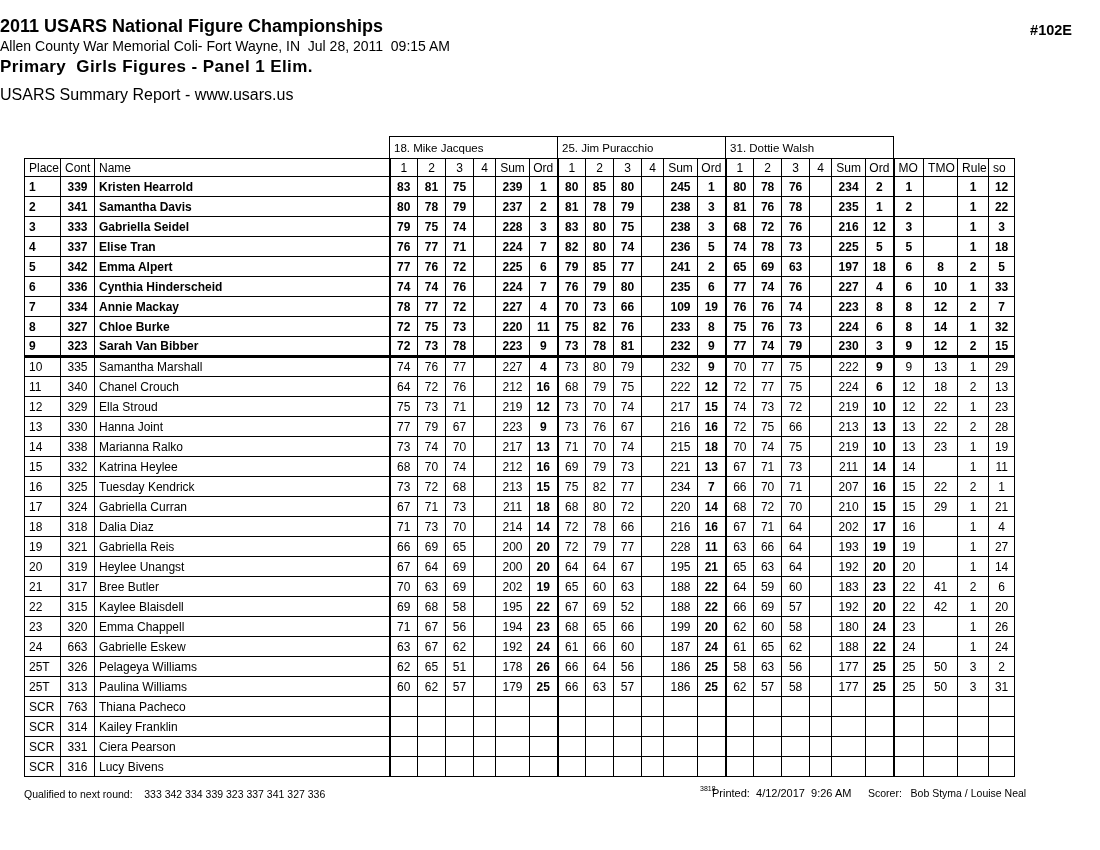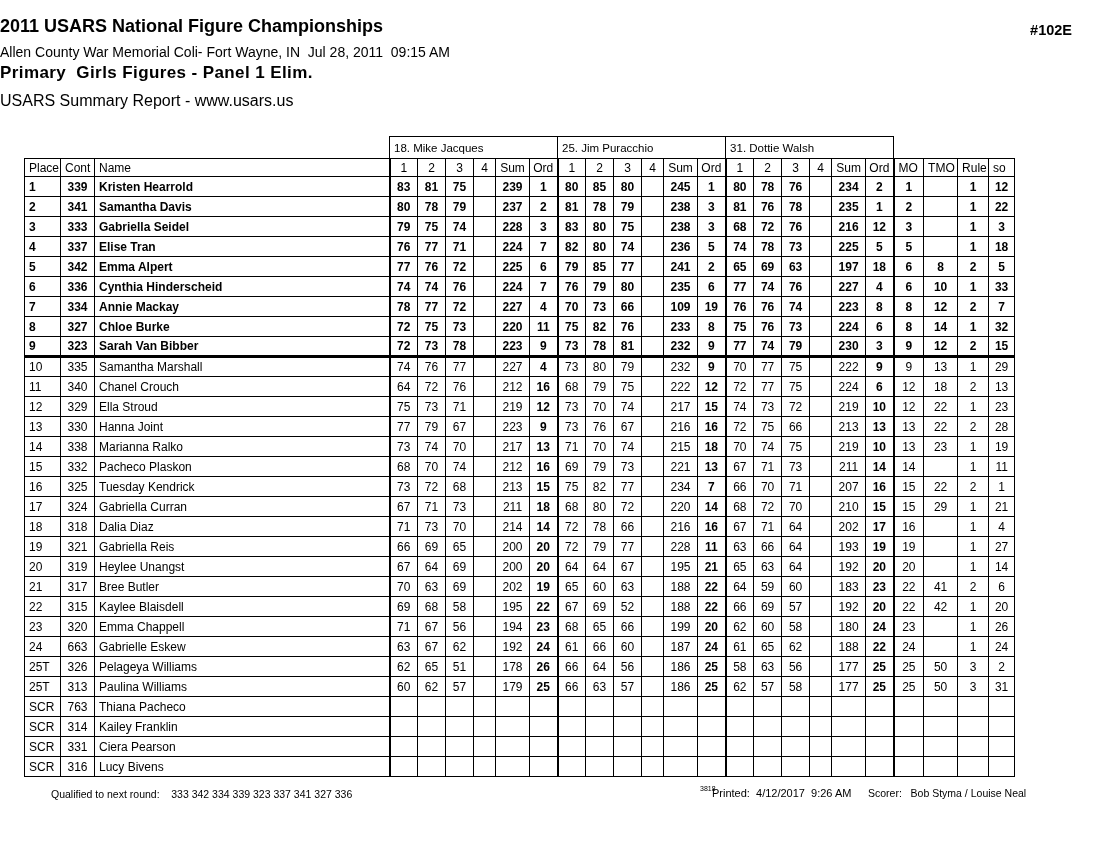--- a/index.html
+++ b/index.html
@@ -6,42 +6,42 @@
   body { background:#ffffff; }
   .page {
     position:relative; width:1100px; height:850px; background:#ffffff;
     font-family:"Liberation Sans", sans-serif; color:#000; overflow:hidden;
   }
   
   .reqs { position:absolute; top:24px; left:25px; font-size:11.5px; line-height:15px; white-space:pre; }
   .center-head { position:absolute; top:16px; left:0; width:100%; text-align:left; }
   .center-head div { white-space:pre; }
   .title  { font-size:18px; font-weight:bold; }
-  .venue  { font-size:14px; margin-top:7px; }
+  .venue  { font-size:14px; margin-top:1px; }
   .event  { font-size:17px; font-weight:bold; margin-top:3px; letter-spacing:0.4px; }
   .report { font-size:16px; margin-top:9px; }
   .doccode { position:absolute; top:22px; right:28px; font-size:14.5px; font-weight:bold; }
 
   
   table { position:absolute; top:136px; left:24px; width:990px; border-collapse:collapse; table-layout:fixed; }
   th, td {
     border:1px solid #000; font-size:12px; font-weight:normal; height:20px;
     padding:0 2px; text-align:center; white-space:nowrap; overflow:hidden;
   }
   tr.judge-row th { border:none; height:22px; }
   tr.judge-row th.judge { border:1px solid #000; text-align:left; font-size:11.5px; padding-left:4px; white-space:pre; }
   tr.cols th { height:18px; }
   .blk { border-left:2px solid #000; }
   .lft { text-align:left; padding-left:4px; }
   tr.bold td { font-weight:bold; }
   td.ordcol { font-weight:bold; }
   tr.cut td { border-bottom:3px solid #000; }
 
   
-  .qualified { position:absolute; left:24px;  top:788px; font-size:10.5px; white-space:pre;margin-left:27px; }
+  .qualified { position:absolute; left:24px;  top:788px; font-size:10.5px; white-space:pre; }
   .version   { position:absolute; left:700px; top:785px; font-size:7px;    white-space:pre; }
   .printed   { position:absolute; left:712px; top:787px; font-size:11px;   white-space:pre; }
   .scorer    { position:absolute; left:868px; top:787px; font-size:10.5px; white-space:pre; }
 </style>
 </head>
 <body>
 
 <div class="page">
 
 
@@ -493,21 +493,21 @@
           <td>219</td>
           <td class="ordcol">10</td>
           <td class="blk">13</td>
           <td>23</td>
           <td>1</td>
           <td>19</td>
         </tr>
         <tr>
           <td class="lft">15</td>
           <td>332</td>
-          <td class="lft">Pacheco Plaskon</td>
+          <td class="lft">Katrina Heylee</td>
           <td class="blk">68</td>
           <td>70</td>
           <td>74</td>
           <td></td>
           <td>212</td>
           <td class="ordcol">16</td>
           <td class="blk">69</td>
           <td>79</td>
           <td>73</td>
           <td></td>

